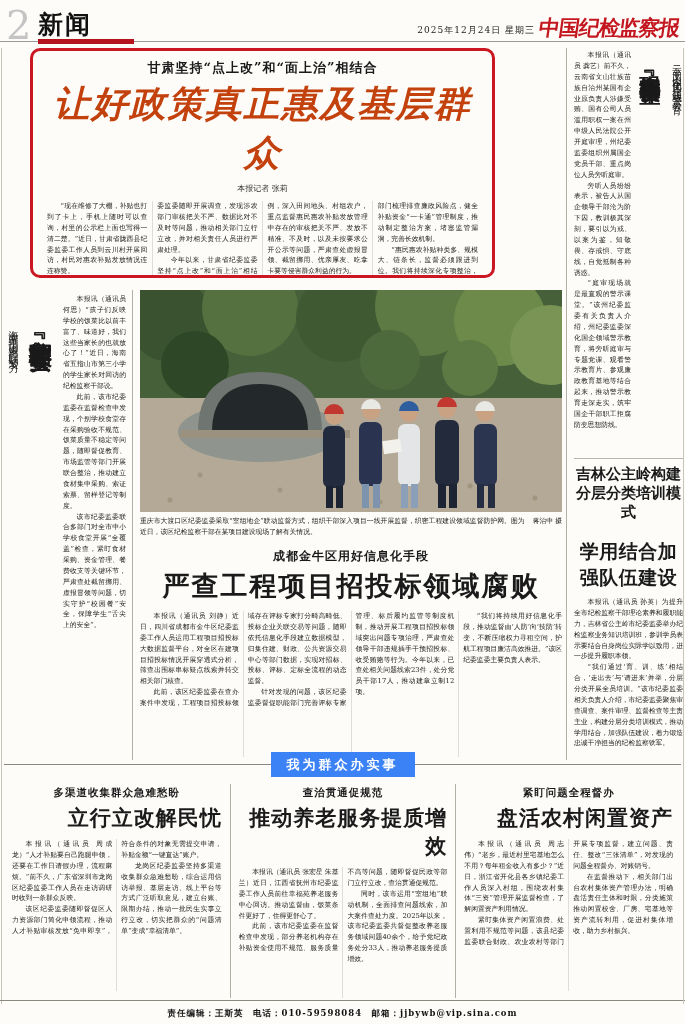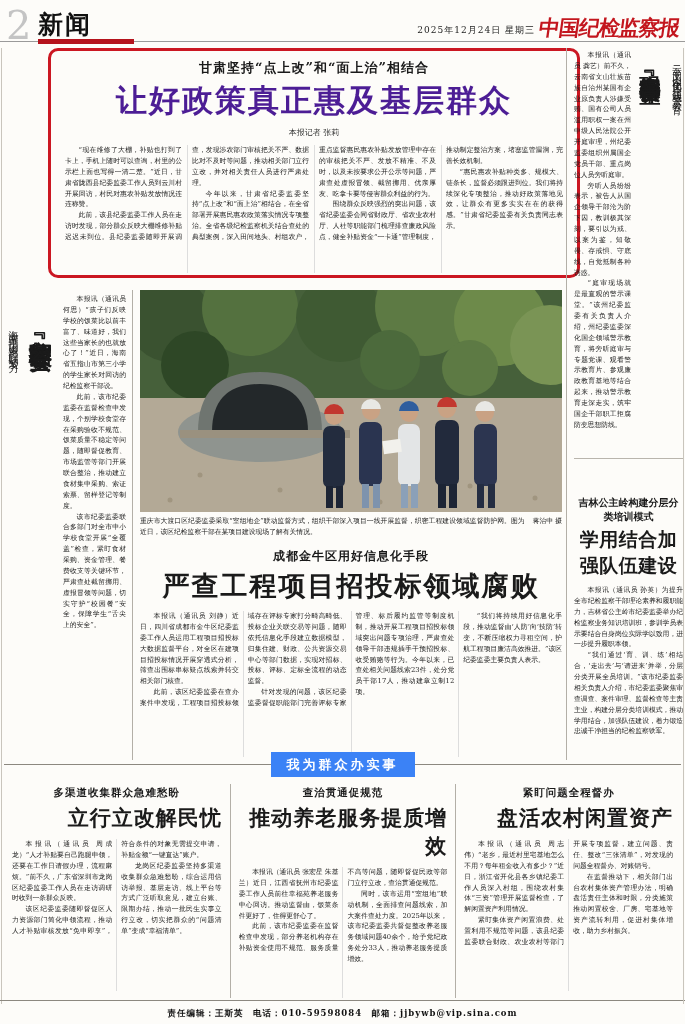--- a/index.html
+++ b/index.html
@@ -12,38 +12,38 @@
   
   .masthead { position:absolute; left:0; top:0; width:685px; height:46px; background:#fdfcf9; z-index:5; }
   .page-num { position:absolute; left:6px; top:2px; font-size:40px; color:#c4c4c4; font-weight:400; }
   .section-title { position:absolute; left:38px; top:8px; font-size:25px; font-weight:700; letter-spacing:2px; color:#111; }
   .header-rule { position:absolute; left:0; right:0; top:41px; height:1px; background:#9a9a9a; }
   .header-rule-red { position:absolute; left:38px; top:39px; width:96px; height:5px; background:#b5131d; }
   .issue-date { position:absolute; right:150px; top:24px; font-size:9px; color:#222; letter-spacing:1px; }
   .paper-logo { position:absolute; right:6px; top:14px; font-size:21px; font-weight:900; color:#c3161e; transform:skewX(-8deg); letter-spacing:-1px; }
 
   
-  .lead-box { position:absolute; left:48px; top:48px; width:532px; height:230px; border:3px solid #cb1722; border-radius:10px; padding:8px 14px 6px; overflow:hidden; background:#fdfcf9; }
+  .lead-box { position:absolute; left:30px; top:48px; width:465px; height:230px; border:3px solid #cb1722; border-radius:10px; padding:8px 14px 6px; overflow:hidden; background:#fdfcf9; }
   .lead-kicker { text-align:center; font-size:13px; font-weight:600; letter-spacing:1px; }
-  .lead-headline { text-align:center; font-size:31px; font-weight:900; letter-spacing:2px; margin-top:3px; color:#4c1d95; }
+  .lead-headline { text-align:center; font-size:36px; font-weight:900; letter-spacing:2px; margin-top:3px; color:#c2410c;font-style:italic; }
   .lead-byline { text-align:center; font-size:8px; color:#333; margin-top:5px; }
   .lead-body { margin-top:7px; height:128px; overflow:hidden; column-count:4; column-gap:10px; column-rule:1px solid #ddd; font-size:6.8px; line-height:1.6; text-align:justify; }
   p.g { text-indent:2em; }
 
   
   .right-rail { position:absolute; left:566px; top:48px; width:119px; height:712px; border-left:1px solid #b3afa7; padding:2px 2px 0 7px; overflow:hidden; }
   .vtitle { writing-mode:vertical-rl; text-orientation:upright; }
   .yunnan-title { float:right; height:352px; margin-left:5px; margin-top:8px; }
   .yunnan-title .vkick { font-size:9.5px; letter-spacing:3px; color:#111; }
   .yunnan-title .vhead { font-size:21px; font-weight:900; margin-right:6px; letter-spacing:1px; }
   .rail-body { font-size:6.8px; line-height:1.6; text-align:justify; }
   .yunnan { height:404px; overflow:hidden; }
   .jilin { border-top:1px solid #b9b5ad; margin-top:4px; padding-top:6px; height:300px; overflow:hidden; }
-  .jilin-kicker { text-align:center; font-size:10px; font-weight:600;margin-top:31px; }
-  .jilin-head { text-align:center; font-size:19px; font-weight:900; letter-spacing:0.5px; margin:3px 0 6px; }
+  .jilin-kicker { text-align:center; font-size:15px; font-weight:600; }
+  .jilin-head { text-align:center; font-size:19px; font-weight:900; letter-spacing:0.5px; margin:17px 0 6px; }
 
   
   .hainan { position:absolute; left:4px; top:290px; width:129px; height:470px; border-right:1px solid #b3afa7; padding:4px 6px 0 2px; overflow:hidden; }
   .hainan-title { float:left; height:352px; margin-right:6px; margin-top:28px; }
   .hainan-title .vhead { font-size:23px; font-weight:900; letter-spacing:1px; margin-left:6px; }
   .hainan-title .vkick { font-size:10px; letter-spacing:3px; }
 
   
   .photo-wrap { position:absolute; left:140px; top:290px; width:422px; }
   .photo-frame { width:422px; height:222px; overflow:hidden; background:#9aa28c; }

